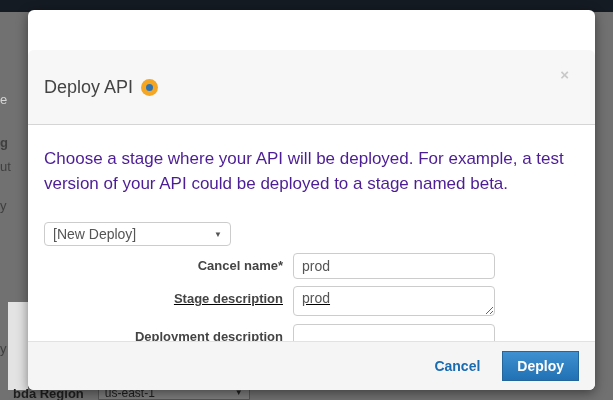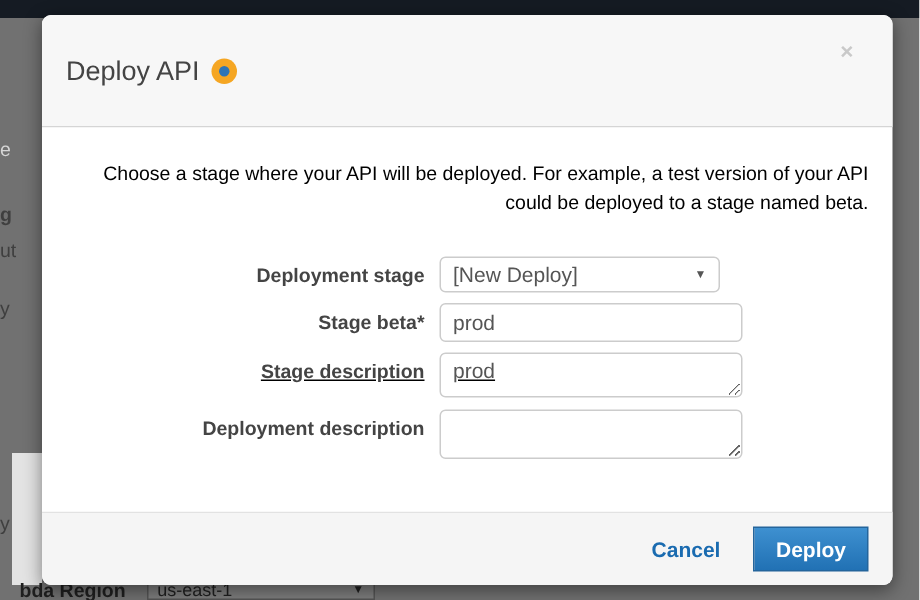--- a/index.html
+++ b/index.html
@@ -43,41 +43,40 @@
 
   
   .modal {
     position:absolute; left:28px; top:10px; width:567px; height:380px;
     background:#fff; border-radius:6px;
     box-shadow:0 3px 12px rgba(0,0,0,0.45);
   }
   .modal-header {
     position:relative; height:75px; background:#f7f7f7;
     border-bottom:1px solid #d5d5d5; border-radius:6px 6px 0 0;
-    display:flex; align-items:center; padding-left:16px;
+    display:flex; align-items:center; padding-left:16px;margin-top:40px;
   }
   .modal-title { font-size:18px; color:#444; font-weight:normal; }
   .deploy-icon {
     width:17px; height:17px; border-radius:50%; background:#f5a623;
     margin-left:8px; position:relative;
   }
   .deploy-icon::after {
     content:""; position:absolute; left:5px; top:5px; width:7px; height:7px;
     border-radius:50%; background:#2d74b5;
   }
   .modal-close {
     position:absolute; right:26px; top:17px; color:#c9c9c9;
     font-size:15px; font-weight:bold; cursor:pointer; line-height:1;
   }
 
   .modal-body { padding:22px 16px 0 16px; }
   .modal-desc {
-    font-size:13px; color:#000000; line-height:1.45; max-width:540px;
+    font-size:17px; color:#4c1d95; line-height:1.45; max-width:540px;
     margin-bottom:26px;
-    text-align:right;
   }
 
   .form-row { display:flex; align-items:flex-start; margin-bottom:7px; }
   .form-label {
     width:249px; text-align:right; padding-right:10px; padding-top:5px;
     font-size:13px; font-weight:bold; color:#444;
   }
   .select-box {
     width:187px; height:24px; border:1px solid #ccc; border-radius:4px;
     background:#fff; display:flex; align-items:center;
@@ -145,29 +144,28 @@
     <div class="modal-header">
       <span class="modal-title">Deploy API</span>
       <span class="deploy-icon"></span>
       <span class="modal-close">×</span>
     </div>
 
     <div class="modal-body">
       <p class="modal-desc">Choose a stage where your API will be deployed. For example, a test version of your API could be deployed to a stage named beta.</p>
 
       <div class="form-row">
-        <label class="form-label">Deployment stage</label>
         <div class="select-box">
           <span class="value">[New Deploy]</span>
           <span class="caret">▼</span>
         </div>
       </div>
 
       <div class="form-row">
-        <label class="form-label">Stage beta*</label>
+        <label class="form-label">Cancel name*</label>
         <input class="text-input" type="text" value="prod" style="">
       </div>
 
       <div class="form-row row-3">
         <label class="form-label">Stage description</label>
         <textarea class="text-area ta-1" style="">prod</textarea>
       </div>
 
       <div class="form-row">
         <label class="form-label">Deployment description</label>

